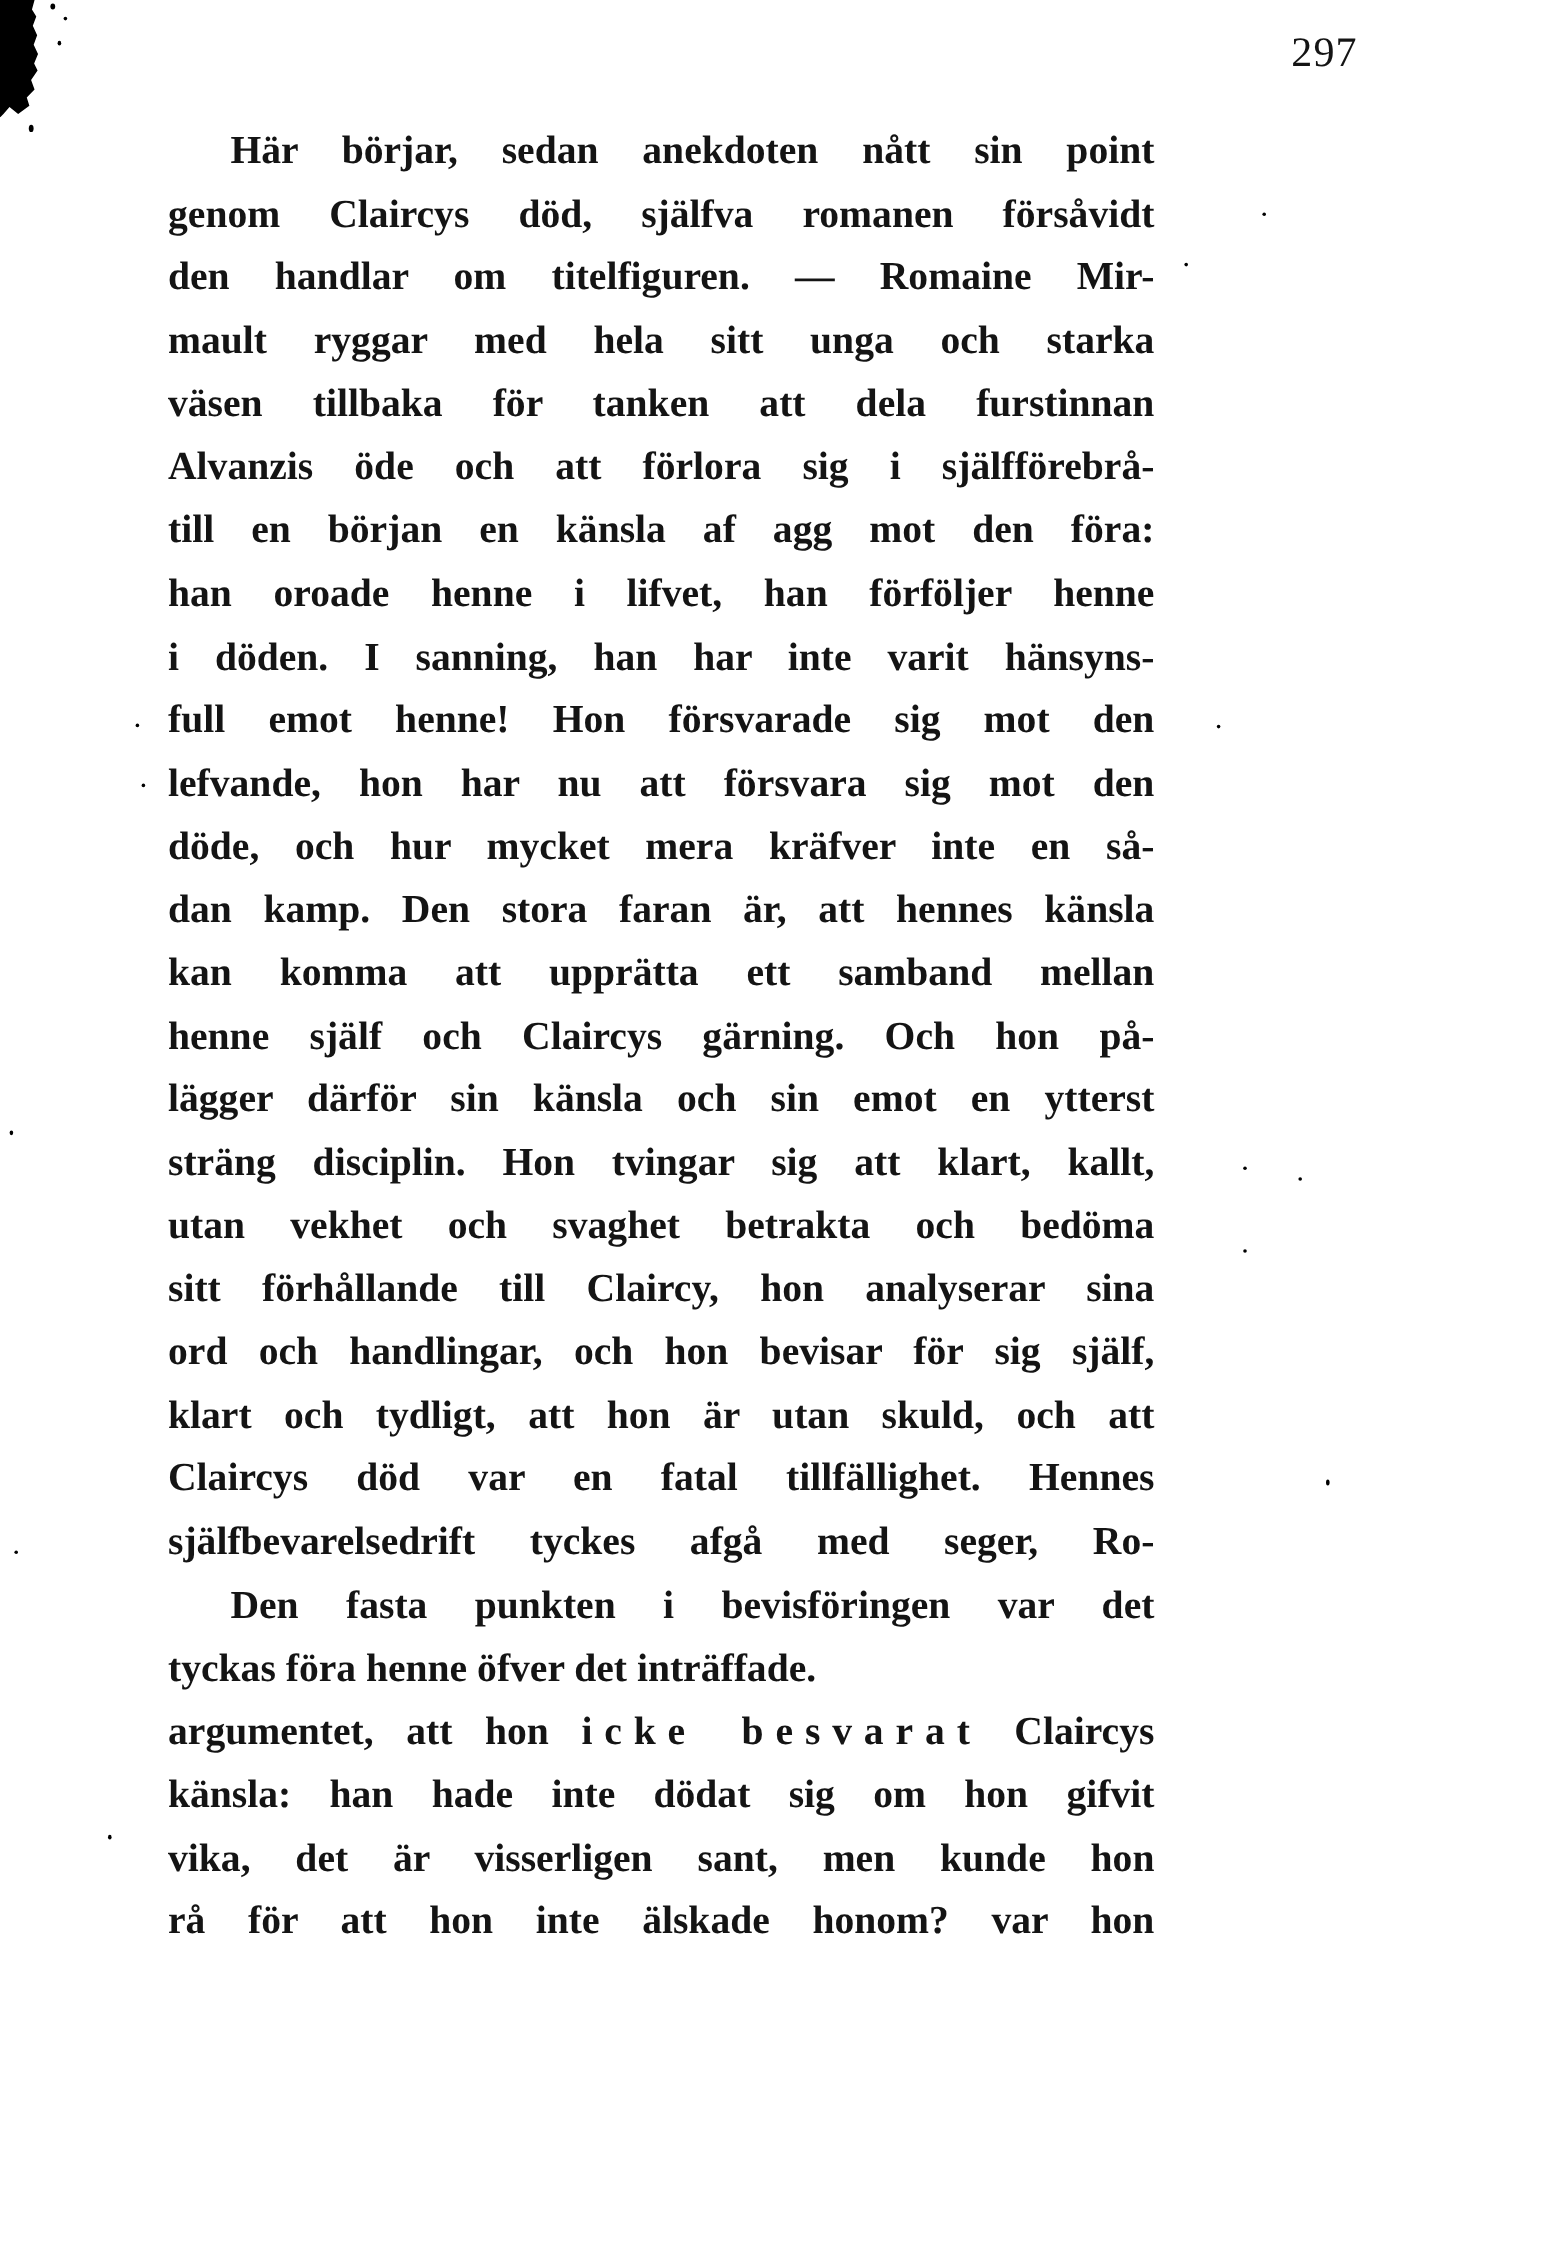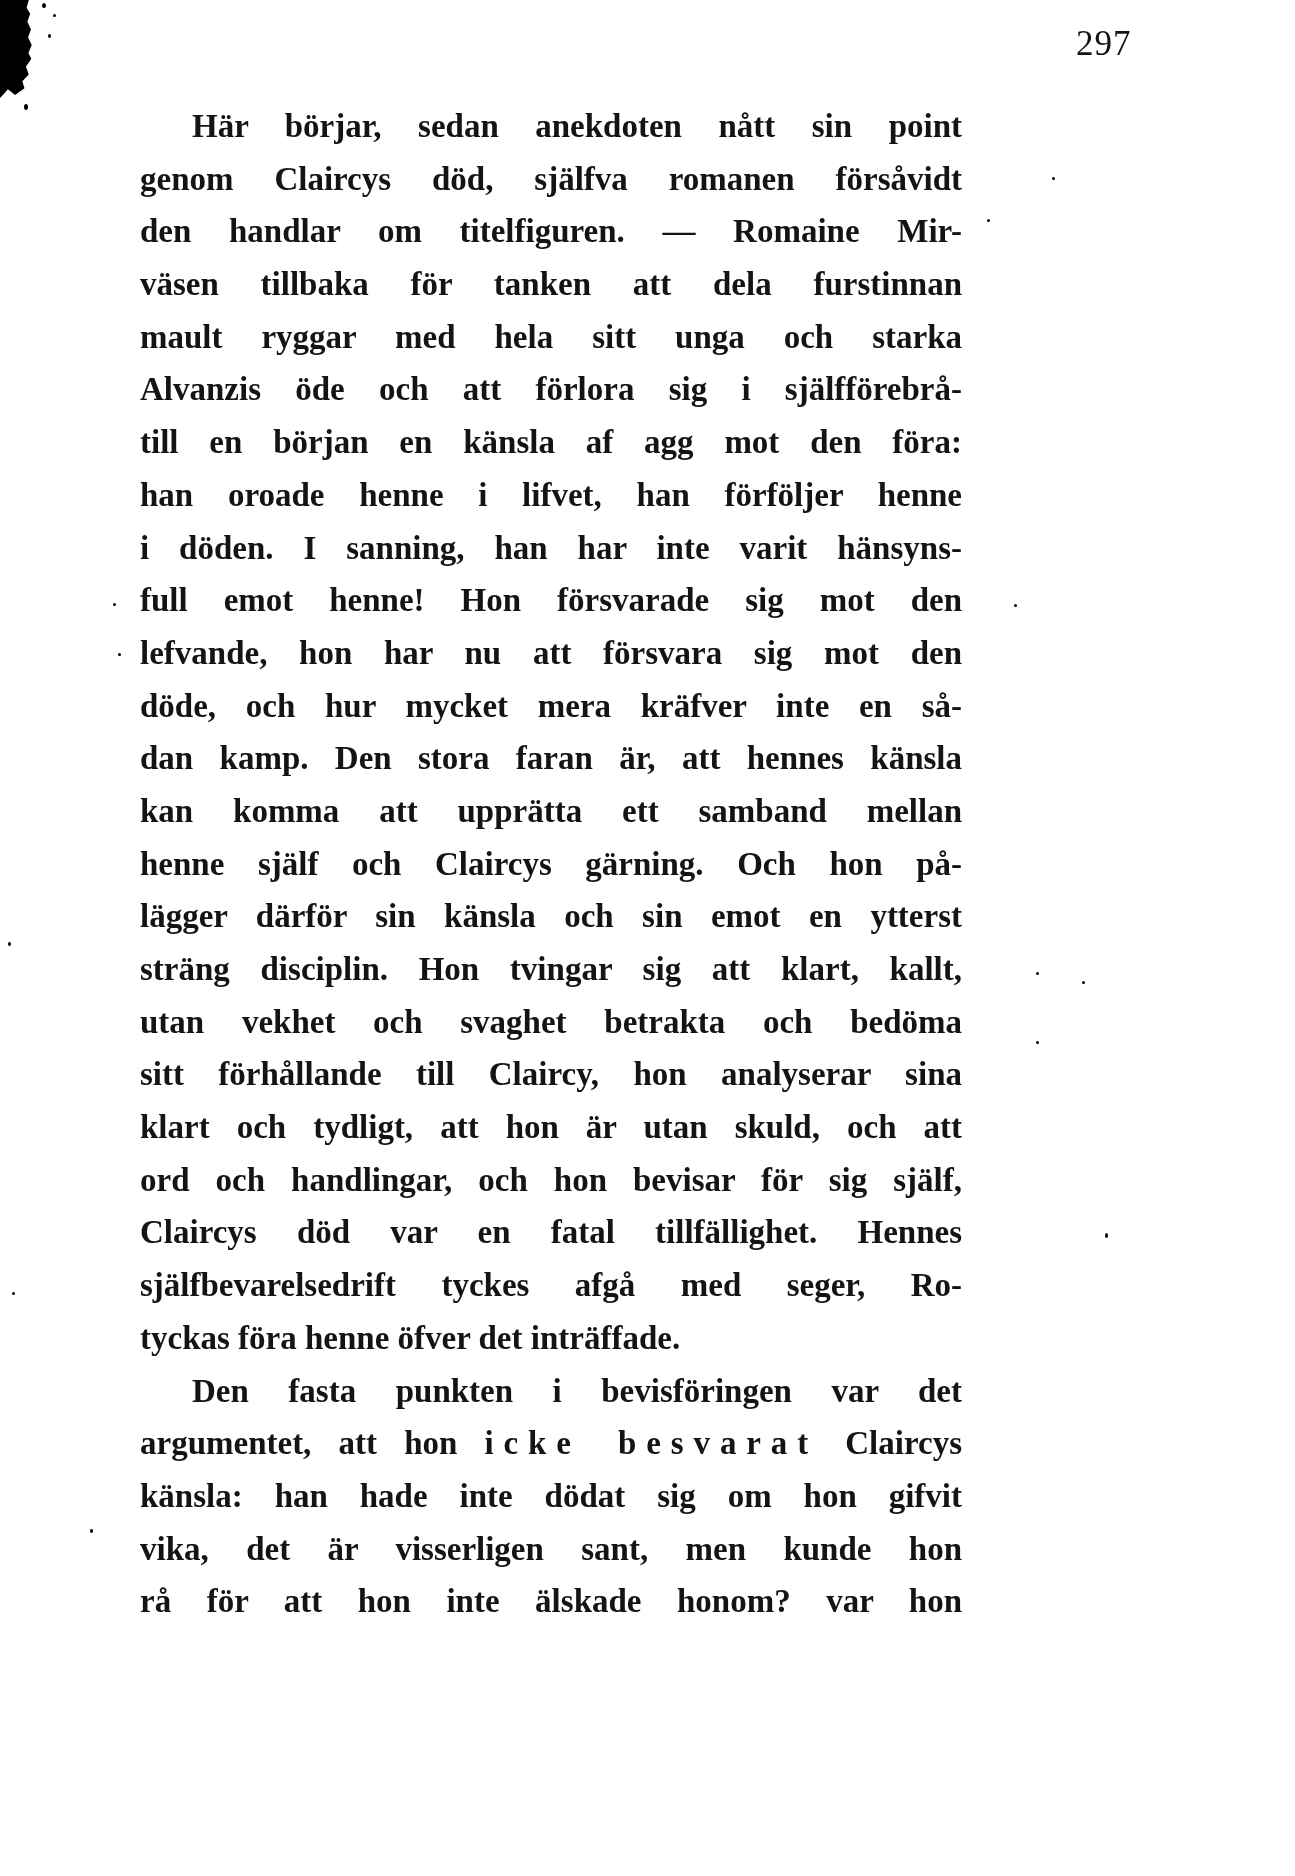--- a/index.html
+++ b/index.html
@@ -94,41 +94,41 @@
   <span class="speck" style="left:407px;top:1859px;width:3px;height:3px;"></span>
   <span class="speck" style="left:1240px;top:1782px;width:3px;height:3px;"></span>
   <span class="speck" style="left:1241px;top:1857px;width:3px;height:3px;"></span>
 
   <div class="page-number">297</div>
 
   <div class="text-block">
       <div class="text-line indent">Här börjar, sedan anekdoten nått sin point</div>
       <div class="text-line">genom Claircys död, själfva romanen försåvidt</div>
       <div class="text-line">den handlar om titelfiguren. — Romaine Mir-</div>
+      <div class="text-line">mault ryggar med hela sitt unga och starka</div>
       <div class="text-line">väsen tillbaka för tanken att dela furstinnan</div>
-      <div class="text-line">mault ryggar med hela sitt unga och starka</div>
       <div class="text-line">Alvanzis öde och att förlora sig i själfförebrå-</div>
       <div class="text-line">till en början en känsla af agg mot den föra:</div>
       <div class="text-line">han oroade henne i lifvet, han förföljer henne</div>
       <div class="text-line">i döden. I sanning, han har inte varit hänsyns-</div>
       <div class="text-line">full emot henne! Hon försvarade sig mot den</div>
       <div class="text-line">lefvande, hon har nu att försvara sig mot den</div>
       <div class="text-line">döde, och hur mycket mera kräfver inte en så-</div>
       <div class="text-line">dan kamp. Den stora faran är, att hennes känsla</div>
       <div class="text-line">kan komma att upprätta ett samband mellan</div>
       <div class="text-line">henne själf och Claircys gärning. Och hon på-</div>
       <div class="text-line">lägger därför sin känsla och sin emot en ytterst</div>
       <div class="text-line">sträng disciplin. Hon tvingar sig att klart, kallt,</div>
       <div class="text-line">utan vekhet och svaghet betrakta och bedöma</div>
       <div class="text-line">sitt förhållande till Claircy, hon analyserar sina</div>
+      <div class="text-line">ord och handlingar, och hon bevisar för sig själf,</div>
       <div class="text-line">klart och tydligt, att hon är utan skuld, och att</div>
-      <div class="text-line">ord och handlingar, och hon bevisar för sig själf,</div>
       <div class="text-line">Claircys död var en fatal tillfällighet. Hennes</div>
       <div class="text-line">själfbevarelsedrift tyckes afgå med seger, Ro-</div>
+      <div class="text-line indent">Den fasta punkten i bevisföringen var det</div>
       <div class="text-line short">tyckas föra henne öfver det inträffade.</div>
-      <div class="text-line indent">Den fasta punkten i bevisföringen var det</div>
       <div class="text-line"><span>argumentet, att hon </span><span class="spaced">icke besvarat</span><span> Claircys</span></div>
       <div class="text-line">känsla: han hade inte dödat sig om hon gifvit</div>
       <div class="text-line">vika, det är visserligen sant, men kunde hon</div>
       <div class="text-line">rå för att hon inte älskade honom? var hon</div>
     </div>
 
 </div>
 
 </body></html>

